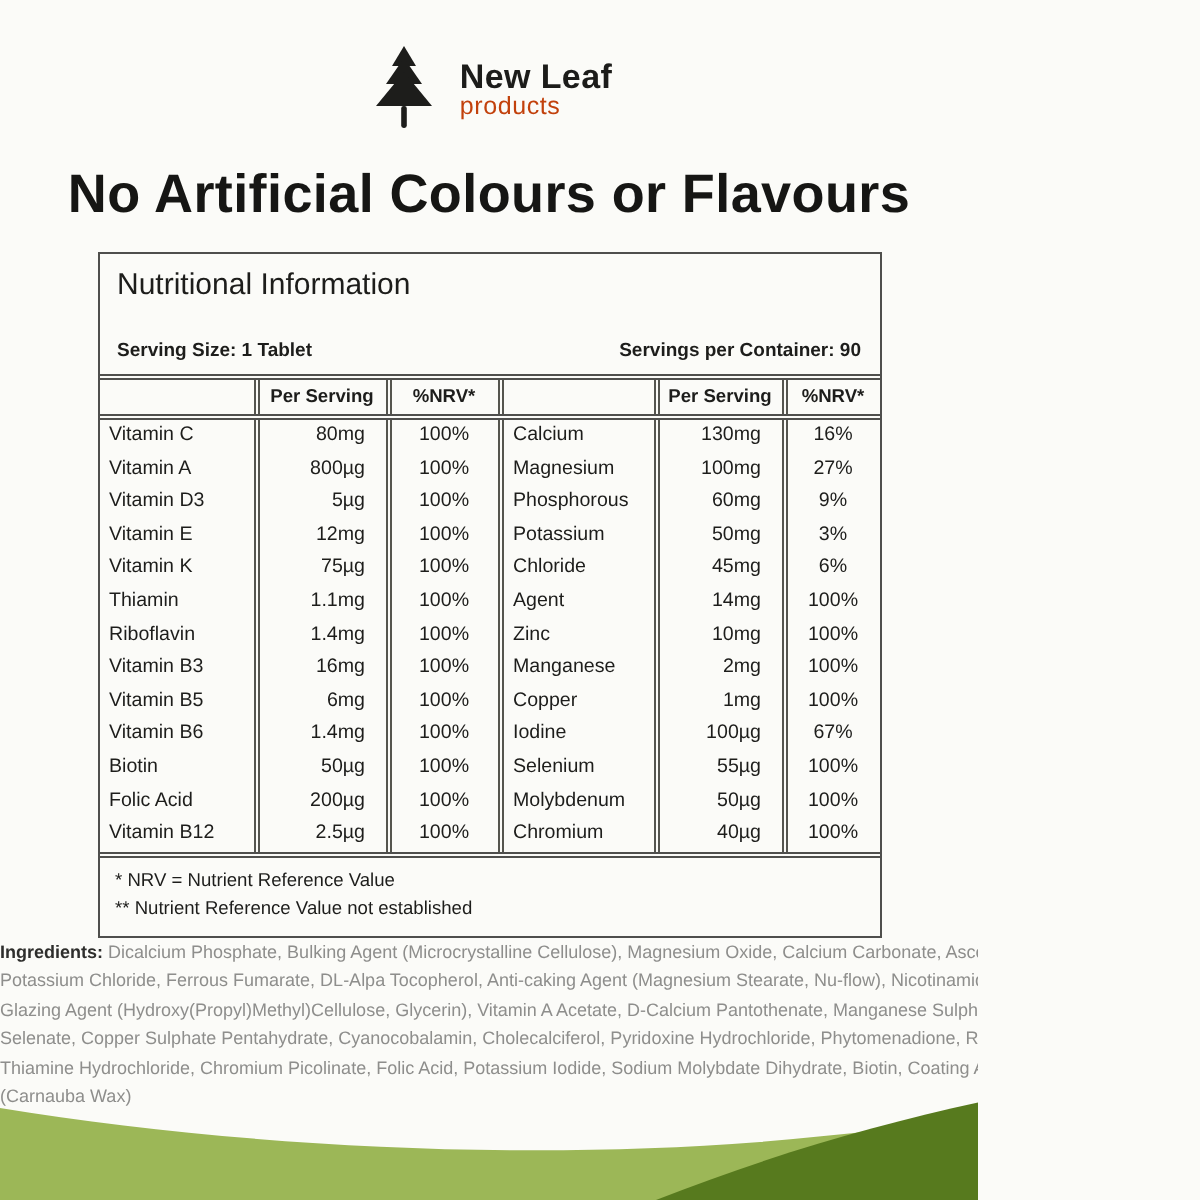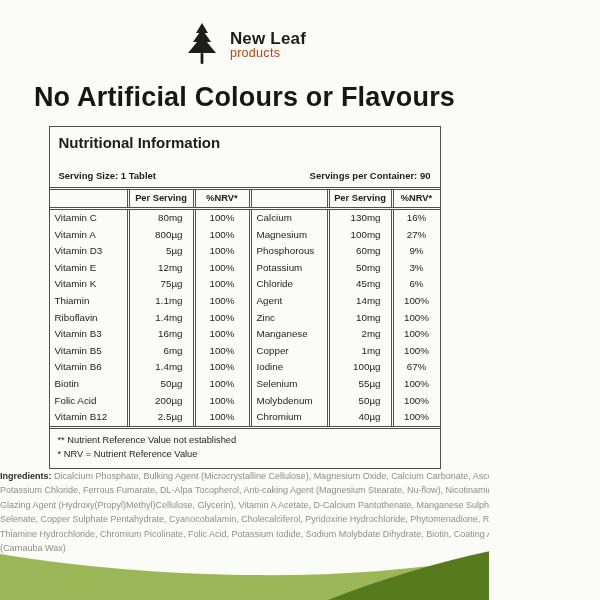--- a/index.html
+++ b/index.html
@@ -13,21 +13,21 @@
   .brand-text { display:flex; flex-direction:column; line-height:1.05; }
   .brand-name { font-weight:bold; font-size:17px; letter-spacing:.2px; color:#1c1c1a; }
   .brand-sub  { font-size:12.5px; color:#c2410c; letter-spacing:.3px; }
 
   
   .title { text-align:center; font-weight:bold; font-size:27px; letter-spacing:.2px; margin-top:14px; color:#161614; }
 
   
   .panel { width:392px; margin:13px auto 0; border:1px solid #4f4f4d; background:#fbfbf8; }
   .panel-top { padding:7px 9px 3px; }
-  .panel-heading { font-weight:bold; font-size:15px; }
+  .panel-heading { font-weight:normal; font-size:15px; }
   .serving-row { display:flex; justify-content:space-between; font-size:9.5px; font-weight:bold; margin-top:19px; padding-bottom:3px; }
 
   .hdr-row, .grid-row { display:grid; grid-template-columns:77px 66px 56px 78px 64px 49px; }
   .hdr-row { border-top:3px double #4f4f4d; border-bottom:3px double #4f4f4d; }
   .hdr-cell { font-size:9.3px; font-weight:bold; text-align:center; line-height:17px; height:17px; }
   .bl { border-left:3px double #55554f; }
 
   .grid-row > div { font-size:9.8px; line-height:16.6px; height:16.6px; white-space:nowrap; overflow:hidden; }
   .c-name { text-align:left; padding-left:5px; }
   .c-amt  { text-align:right; padding-right:10px; }
@@ -186,22 +186,22 @@
           <div class="c-name">Vitamin B12</div>
           <div class="c-amt bl">2.5µg</div>
           <div class="c-nrv bl">100%</div>
           <div class="c-name bl">Chromium</div>
           <div class="c-amt bl">40µg</div>
           <div class="c-nrv bl">100%</div>
         </div>
       </div>
 
     <div class="footnotes">
+      <div>* NRV = Nutrient Reference Value</div>
       <div>** Nutrient Reference Value not established</div>
-      <div>* NRV = Nutrient Reference Value</div>
     </div>
   </div>
 
   <div class="ingredients">
     <b>Ingredients:</b><span> Dicalcium Phosphate, Bulking Agent (Microcrystalline Cellulose), Magnesium Oxide, Calcium Carbonate, Ascorbic Acid, Potassium Chloride, Ferrous Fumarate, DL-Alpa Tocopherol, Anti-caking Agent (Magnesium Stearate, Nu-flow), Nicotinamide, Zinc Oxide, Glazing Agent (Hydroxy(Propyl)Methyl)Cellulose, Glycerin), Vitamin A Acetate, D-Calcium Pantothenate, Manganese Sulphate, Sodium Selenate, Copper Sulphate Pentahydrate, Cyanocobalamin, Cholecalciferol, Pyridoxine Hydrochloride, Phytomenadione, Riboflavin, Thiamine Hydrochloride, Chromium Picolinate, Folic Acid, Potassium Iodide, Sodium Molybdate Dihydrate, Biotin, Coating Agent (Carnauba Wax)</span>
   </div>
 
   <div class="wave-wrap">
     <svg width="600" height="72" viewBox="0 0 600 72" aria-hidden="true">
       <path d="M0,26 C110,44 250,53 380,43 C470,35 550,24 600,17 L600,72 L0,72 Z" fill="#9cb757"></path>

